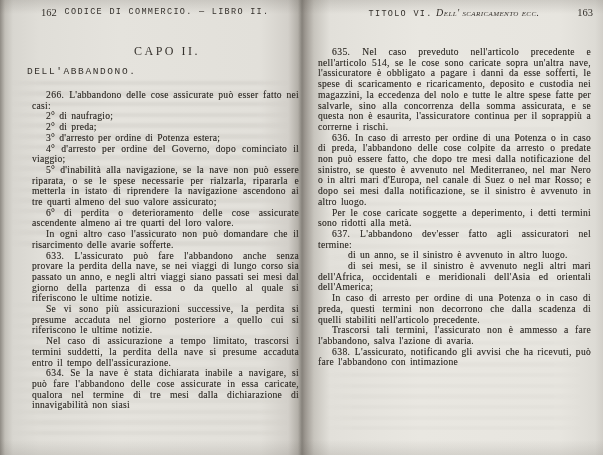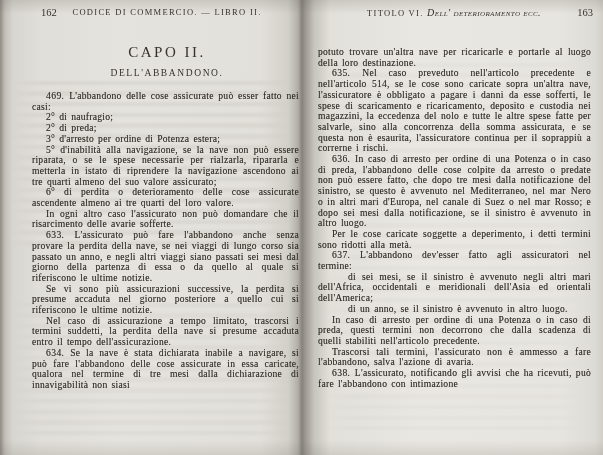--- a/index.html
+++ b/index.html
@@ -41,31 +41,30 @@
     letter-spacing:1.1px;
     white-space:nowrap;
   }
   .folio{font-size:10.5px;letter-spacing:0;}
   .rh-center{
     position:absolute;left:0;right:0;text-align:center;
     font-variant:small-caps;
   }
   .page-left .folio{position:absolute;left:14px;top:0;}
   .page-right .folio{position:absolute;right:10px;top:0;}
-  .caps{text-transform:uppercase;font-size:8.5px;letter-spacing:1.3px;}
+  .caps{text-transform:uppercase;font-size:8.5px;letter-spacing:1.3px;font-family:Liberation Mono, monospace;}
   .ital{font-style:italic;text-transform:none;font-size:10px;letter-spacing:.4px;}
 
   .chapter-head{
     text-align:center;
-    font-size:15px;
+    font-size:12px;
     letter-spacing:2.5px;
     margin-top:23px;
   }
   .section-head{
-    text-align:center;
     font-size:9.5px;
     letter-spacing:1.6px;
     margin-top:7px;
   }
 
   .text-col{
     text-align:justify;
     font-size:9.6px;
     line-height:10.7px;
     letter-spacing:.25px;
@@ -89,46 +88,46 @@
   <div class="ghost" style="left:322px;top:60px;width:262px;height:370px;opacity:.22;"></div>
 
   <div class="page page-left">
     <div class="running-head">
       <span class="folio">162</span>
       <span class="rh-center caps">CODICE DI COMMERCIO. — LIBRO II.</span>
     </div>
     <div class="chapter-head">CAPO II.</div>
     <div class="section-head caps">DELL'ABBANDONO.</div>
     <div class="text-col" id="left-body">
-        <p><b>469. </b>L'abbandono delle cose assicurate può esser fatto nei casi:</p>
+        <p><b>266. </b>L'abbandono delle cose assicurate può esser fatto nei casi:</p>
         <p>2° di naufragio;</p>
         <p>2° di preda;</p>
         <p>3° d'arresto per ordine di Potenza estera;</p>
+        <p>4° d'arresto per ordine del Governo, dopo cominciato il viaggio;</p>
         <p>5° d'inabilità alla navigazione, se la nave non può essere riparata, o se le spese necessarie per rialzarla, ripararla e metterla in istato di riprendere la navigazione ascendono ai tre quarti almeno del suo valore assicurato;</p>
         <p>6° di perdita o deterioramento delle cose assicurate ascendente almeno ai tre quarti del loro valore.</p>
         <p>In ogni altro caso l'assicurato non può domandare che il risarcimento delle avarie sofferte.</p>
         <p><b>633. </b>L'assicurato può fare l'abbandono anche senza provare la perdita della nave, se nei viaggi di lungo corso sia passato un anno, e negli altri viaggi siano passati sei mesi dal giorno della partenza di essa o da quello al quale si riferiscono le ultime notizie.</p>
         <p>Se vi sono più assicurazioni successive, la perdita si presume accaduta nel giorno posteriore a quello cui si riferiscono le ultime notizie.</p>
         <p>Nel caso di assicurazione a tempo limitato, trascorsi i termini suddetti, la perdita della nave si presume accaduta entro il tempo dell'assicurazione.</p>
         <p><b>634. </b>Se la nave è stata dichiarata inabile a navigare, si può fare l'abbandono delle cose assicurate in essa caricate, qualora nel termine di tre mesi dalla dichiarazione di innavigabilità non siasi</p>
       </div>
   </div>
 
   <div class="page page-right">
     <div class="running-head">
-      <span class="rh-center"><span class="caps">TITOLO VI.</span> <span class="ital">Dell' deterioramento ecc.</span></span>
+      <span class="rh-center"><span class="caps">TITOLO VI.</span> <span class="ital">Dell' scaricamento ecc.</span></span>
       <span class="folio">163</span>
     </div>
     <div class="text-col" id="right-body">
-        <p class="noindent">potuto trovare un'altra nave per ricaricarle e portarle al luogo della loro destinazione.</p>
         <p><b>635. </b>Nel caso preveduto nell'articolo precedente e nell'articolo 514, se le cose sono caricate sopra un'altra nave, l'assicuratore è obbligato a pagare i danni da esse sofferti, le spese di scaricamento e ricaricamento, deposito e custodia nei magazzini, la eccedenza del nolo e tutte le altre spese fatte per salvarle, sino alla concorrenza della somma assicurata, e se questa non è esaurita, l'assicuratore continua per il soprappiù a correrne i rischi.</p>
         <p><b>636. </b>In caso di arresto per ordine di una Potenza o in caso di preda, l'abbandono delle cose colpite da arresto o predate non può essere fatto, che dopo tre mesi dalla notificazione del sinistro, se questo è avvenuto nel Mediterraneo, nel mar Nero o in altri mari d'Europa, nel canale di Suez o nel mar Rosso; e dopo sei mesi dalla notificazione, se il sinistro è avvenuto in altro luogo.</p>
         <p>Per le cose caricate soggette a deperimento, i detti termini sono ridotti alla metà.</p>
         <p><b>637. </b>L'abbandono dev'esser fatto agli assicuratori nel termine:</p>
+        <p class="deep">di un anno, se il sinistro è avvenuto in altro luogo.</p>
         <p class="deep">di sei mesi, se il sinistro è avvenuto negli altri mari dell'Africa, occidentali e meridionali dell'Asia ed orientali dell'America;</p>
-        <p class="deep">di un anno, se il sinistro è avvenuto in altro luogo.</p>
         <p>In caso di arresto per ordine di una Potenza o in caso di preda, questi termini non decorrono che dalla scadenza di quelli stabiliti nell'articolo precedente.</p>
         <p>Trascorsi tali termini, l'assicurato non è ammesso a fare l'abbandono, salva l'azione di avaria.</p>
         <p><b>638. </b>L'assicurato, notificando gli avvisi che ha ricevuti, può fare l'abbandono con intimazione</p>
       </div>
   </div>
 
 </div>
 
 </body></html>

